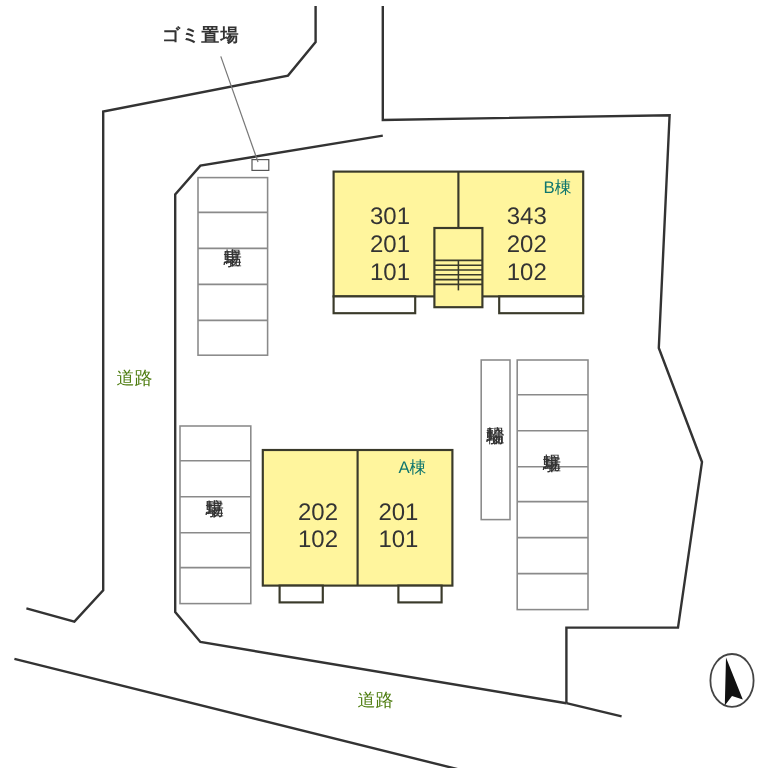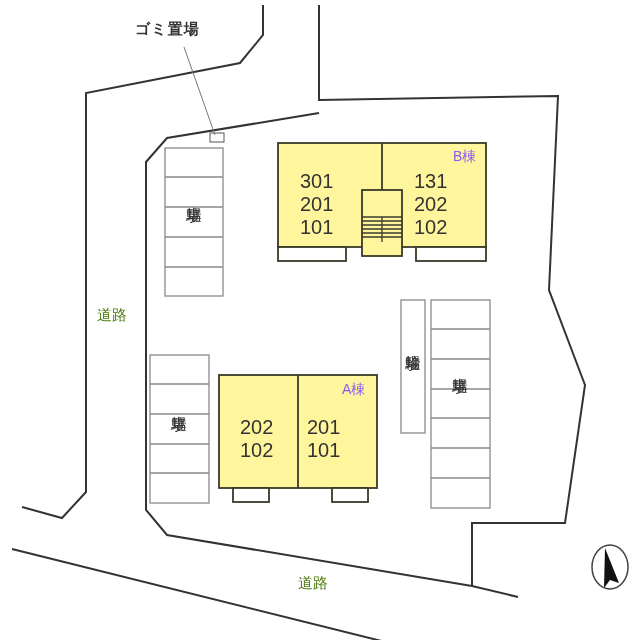--- a/index.html
+++ b/index.html
@@ -3,22 +3,22 @@
 <meta charset="utf-8">
 <style>
   html, body { margin: 0; padding: 0; background: #ffffff; }
   body { width: 640px; height: 640px; position: relative; overflow: hidden;
          font-family: "DejaVu Sans", sans-serif; }
   svg.plan { position: absolute; left: 0; top: 0; }
   .lbl { position: absolute; color: #333; font-family: "DejaVu Sans", sans-serif; }
   .vtext { writing-mode: vertical-rl; text-orientation: upright; letter-spacing: 0px;
            font-size: 15px; line-height: 16px; color: #333; }
   .units { font-family: "Liberation Sans", sans-serif; font-size: 20px; line-height: 23px;
-           color: #333; }
-  .bldg-name { font-family: "Liberation Sans", sans-serif; font-size: 14px; color: #8b5cf6; }
+           color: #333; text-align: center; }
+  .bldg-name { font-family: "Liberation Sans", sans-serif; font-size: 14px; color: #0f766e; }
   .road { font-size: 15px; color: #4d7c0f; }
 </style>
 </head>
 <body>
 
 <svg class="plan" width="640" height="640" viewBox="0 0 640 640" xmlns="http://www.w3.org/2000/svg">
 
   <g fill="none" stroke="#333" stroke-width="2">
     <polyline points="263,5 263,35 240,63 86,93 86,492 62,518 22,507"></polyline>
   </g>
@@ -102,26 +102,26 @@
 <div class="lbl vtext" style="left:452px; top:366px;">駐車場</div>
 <div class="lbl vtext" style="left:405px; top:343px;">駐輪場</div>
 
 <div class="lbl bldg-name" style="left:453px; top:148px;">B棟</div>
 <div class="lbl units" style="left:300px; top:170px; width:50px;">
   <div>301</div>
   <div>201</div>
   <div>101</div>
 </div>
 <div class="lbl units" style="left:414px; top:170px; width:50px;">
-  <div>131</div>
+  <div>343</div>
   <div>202</div>
   <div>102</div>
 </div>
 
-<div class="lbl bldg-name" style="left:342px; top:381px;">A棟</div>
+<div class="lbl bldg-name" style="left:332px; top:381px;">A棟</div>
 <div class="lbl units" style="left:240px; top:416px; width:50px;">
   <div>202</div>
   <div>102</div>
 </div>
 <div class="lbl units" style="left:307px; top:416px; width:50px;">
   <div>201</div>
   <div>101</div>
 </div>
 
 </body></html>

